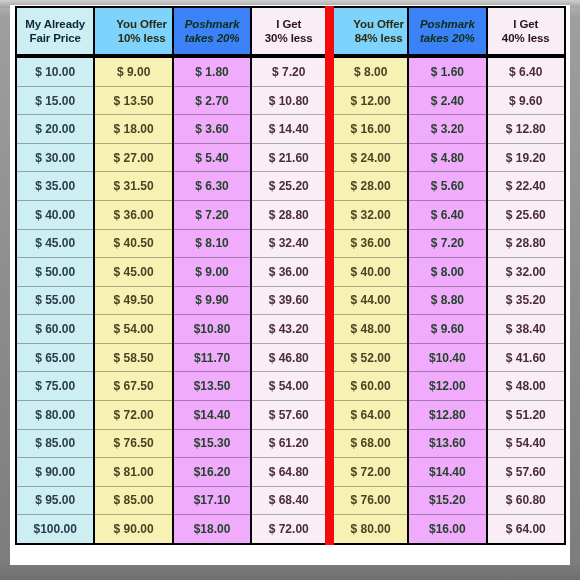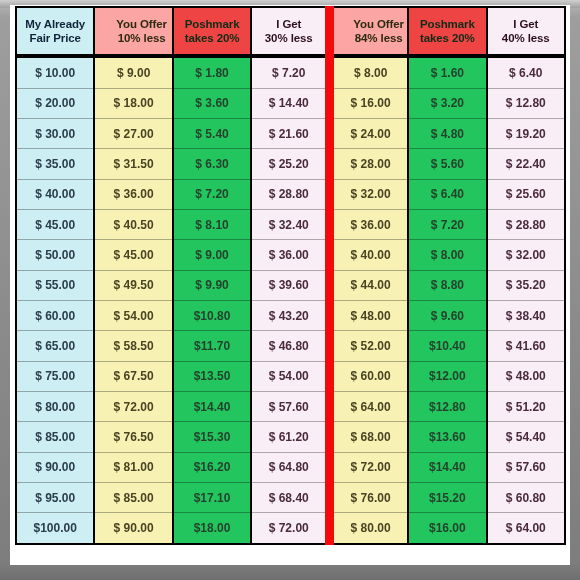--- a/index.html
+++ b/index.html
@@ -45,25 +45,25 @@
   tbody td{
     height:24.2px;
     font-weight:bold;font-size:12px;
     border-top:1px solid rgba(0,0,0,.30);
     border-bottom:1px solid rgba(0,0,0,.30);
   }
   tbody tr:last-child td{border-bottom:2px solid #000;}
   
   .c-base  {background:#cdeef3;color:#2b3d4a;}
   .c-offer {background:#f7f2b4;color:#4a4322;}
-  .c-fee   {background:#22c55e;color:#25432c;}
+  .c-fee   {background:#f0abfc;color:#25432c;}
   .c-get   {background:#f9eef6;color:#4a2b3d;}
   thead .c-base {background:#cdeef3;color:#10243a;}
-  thead .c-offer{background:#fca5a5;color:#2b2a10;padding-left:16px;}
-  thead .c-fee  {background:#ef4444;color:#0f2d16;}
+  thead .c-offer{background:#7dd3fc;color:#2b2a10;padding-left:16px;}
+  thead .c-fee  {background:#3b82f6;color:#0f2d16;font-style:italic;}
   thead .c-get  {background:#f9eef6;color:#2d1020;}
   
   .divider-left{border-right:0;}
   th.divider-right,td.divider-right{border-left:9px solid #f40a0a;}
   .num{display:inline-block;min-width:58px;text-align:center;}
 </style>
 </head>
 <body>
 
 <div id="frame">
@@ -106,20 +106,29 @@
           <tr>
             <td class="c-base"><span class="num">$  10.00</span></td>
             <td class="c-offer"><span class="num">$   9.00</span></td>
             <td class="c-fee"><span class="num">$ 1.80</span></td>
             <td class="c-get divider-left"><span class="num">$   7.20</span></td>
             <td class="c-offer divider-right"><span class="num">$   8.00</span></td>
             <td class="c-fee"><span class="num">$ 1.60</span></td>
             <td class="c-get"><span class="num">$   6.40</span></td>
           </tr>
           <tr>
+            <td class="c-base"><span class="num">$  15.00</span></td>
+            <td class="c-offer"><span class="num">$ 13.50</span></td>
+            <td class="c-fee"><span class="num">$ 2.70</span></td>
+            <td class="c-get divider-left"><span class="num">$ 10.80</span></td>
+            <td class="c-offer divider-right"><span class="num">$ 12.00</span></td>
+            <td class="c-fee"><span class="num">$ 2.40</span></td>
+            <td class="c-get"><span class="num">$   9.60</span></td>
+          </tr>
+          <tr>
             <td class="c-base"><span class="num">$  20.00</span></td>
             <td class="c-offer"><span class="num">$ 18.00</span></td>
             <td class="c-fee"><span class="num">$ 3.60</span></td>
             <td class="c-get divider-left"><span class="num">$ 14.40</span></td>
             <td class="c-offer divider-right"><span class="num">$ 16.00</span></td>
             <td class="c-fee"><span class="num">$ 3.20</span></td>
             <td class="c-get"><span class="num">$ 12.80</span></td>
           </tr>
           <tr>
             <td class="c-base"><span class="num">$  30.00</span></td>

